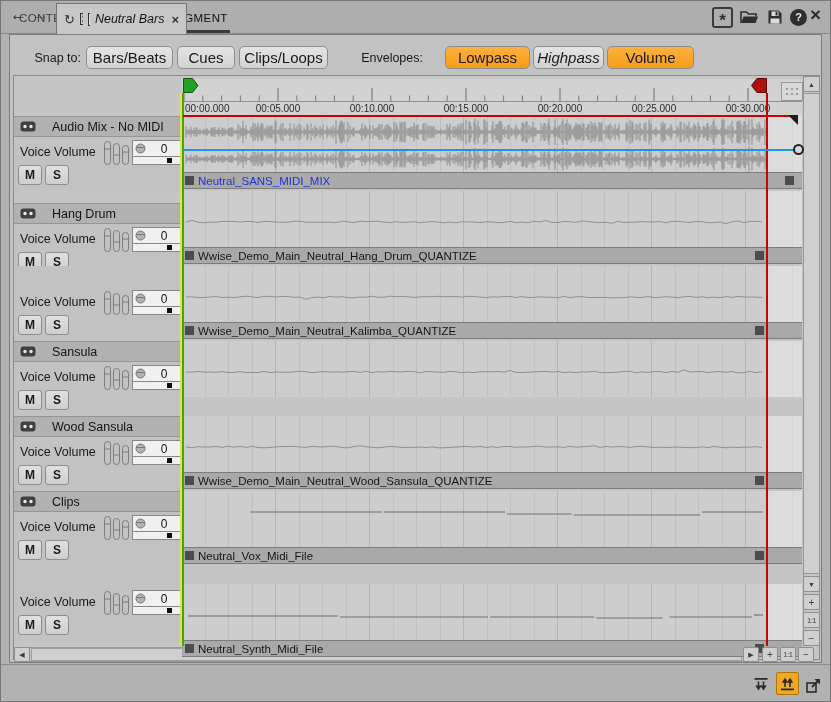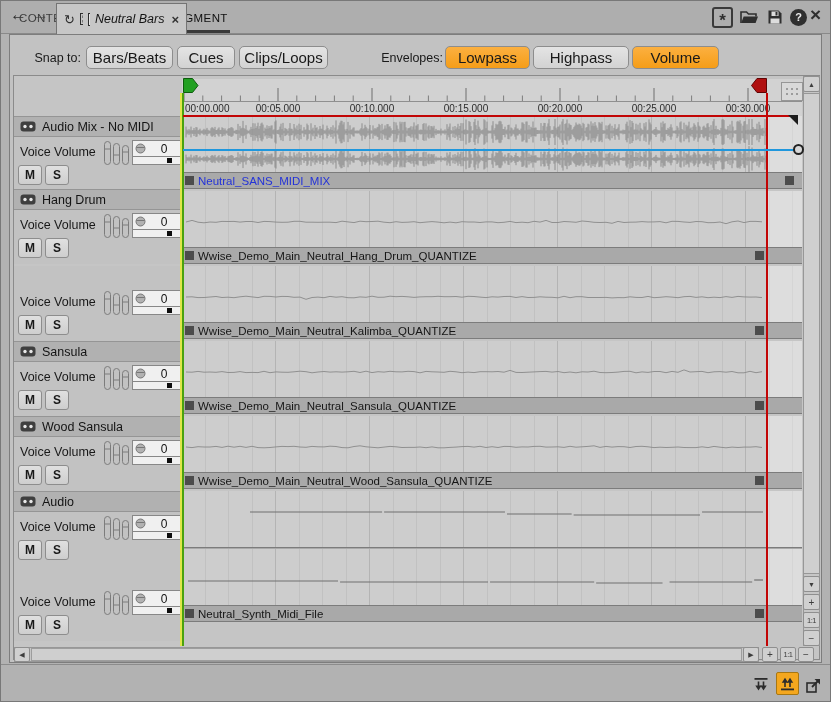--- a/index.html
+++ b/index.html
@@ -23,21 +23,21 @@
 .btn.orange{background:linear-gradient(#fcb040,#f59d18)}
 .btnrow{display:flex;gap:4px}
 #envelope-buttons{gap:3px}
 .editor{left:12px;top:74px;width:807px;height:585px;border:1px solid #8b8b8b;background:#c5c5c5}
 
 .ruler{left:181px;top:78px;width:620px;height:38px;background:#d2d2d2}
 .grip{left:780px;top:81px;width:22px;height:19px;background:#d9d9d9;border:1px solid #969696;display:grid;grid-template-columns:repeat(3,1fr);grid-template-rows:repeat(2,1fr);place-items:center;padding:3px}
 .grip i{width:2px;height:2px;background:#878787;border-radius:50%}
 
 .t-left{left:13px;width:168px;height:75px;background:#c2c2c2;border-right:1px solid #8d8d8d}
-.t-head{height:21px;background:#b1b1b1;border-top:1px solid #959595;border-bottom:1px solid #959595;display:flex;align-items:center;gap:6px;padding-left:6px;font-size:12.5px;color:#131313;white-space:nowrap}
+.t-head{height:21px;background:#b1b1b1;border-top:1px solid #959595;border-bottom:1px solid #959595;display:flex;align-items:center;gap:16px;padding-left:6px;font-size:12.5px;color:#131313;white-space:nowrap}
 .t-vol{position:absolute;left:6px;top:24px;width:158px;height:27px}
 .t-vollabel{position:absolute;left:0;top:5px;font-size:12.5px;color:#191919;white-space:nowrap}
 .fadericon{position:absolute;left:83px;top:0}
 .volbox{position:absolute;left:112px;top:0;width:51px;height:17px;background:#f0f0f0;border:1px solid #878787;display:flex;align-items:center;padding-left:2px}
 .volval{flex:1;text-align:center;font-size:12px;color:#111}
 .volslider{position:absolute;left:112px;top:17px;width:51px;height:8px;background:#f0f0f0;border:1px solid #878787;border-top:none}
 .volmark{position:absolute;top:1px;width:5px;height:5px;background:#0d0d0d}
 .t-ms{position:absolute;left:4px;top:49px;display:flex;gap:3px}
 .msbtn{width:24px;height:20px;background:linear-gradient(#e0e0e0,#cecece);border:1px solid #8d8d8d;border-radius:3px;font-weight:bold;font-size:12px;display:flex;align-items:center;justify-content:center;color:#191919}
 .t-content{left:181px;width:620px;height:75px}
@@ -107,24 +107,24 @@
   <div class="abs xclose">×</div>
 
   <div class="abs panel"></div>
 
   <div class="abs label" style="left:20px;top:45px;width:60px">Snap to:</div>
   <div class="abs btnrow" id="snap-buttons" style="left:85px;top:45px">
       <div class="btn" style="width: 87px;">Bars/Beats</div>
       <div class="btn" style="width: 58px;">Cues</div>
       <div class="btn" style="width: 89px;">Clips/Loops</div>
     </div>
-  <div class="abs label" style="left:376px;top:45px;width:66px">Envelopes:</div>
+  <div class="abs label" style="left:356px;top:45px;width:66px">Envelopes:</div>
   <div class="abs btnrow" id="envelope-buttons" style="left:444px;top:45px">
       <div class="btn orange" style="width: 85px;">Lowpass</div>
-      <div class="btn" style="width: 96px;">Highpass</div>
+      <div class="btn" style="width: 71px; font-style: italic;">Highpass</div>
       <div class="btn orange" style="width: 87px;">Volume</div>
     </div>
 
   <div class="abs editor"></div>
 
   <div class="abs ruler">
     <svg id="ruler-svg" width="620" height="38">
         <line x1="0" y1="22.5" x2="620" y2="22.5" stroke="#8f8f8f"></line>
         <line x1="2" y1="9" x2="2" y2="22" stroke="#6e6e6e"></line>
         <text x="3" y="33" text-anchor="start" font-size="10" fill="#2b2b2b" font-family="Liberation Sans, sans-serif">00:00.000</text>
@@ -280,21 +280,21 @@
         </svg>
       <div class="beyond"></div>
     </div>
     <div class="clipbar">
       <div class="cliph left"></div>
       <span class="clipname" style="color: rgb(36, 51, 216);">Neutral_SANS_MIDI_MIX</span>
       <div class="cliph right" style="left: 603px;"></div>
     </div>
   </div>
 
-  <div class="abs t-left" style="top: 188px;">
+  <div class="abs t-left" style="top: 202px;">
     <div class="t-head">
       <svg width="16" height="11">
           <rect x="0.5" y="0.5" width="15" height="10" rx="3" fill="#3f3f3f"></rect>
           <circle cx="5" cy="5.5" r="1.7" fill="#e8e8e8"></circle>
           <circle cx="11" cy="5.5" r="1.7" fill="#e8e8e8"></circle>
         </svg>
       <span>Hang Drum</span>
     </div>
     <div class="t-vol">
       <span class="t-vollabel">Voice Volume</span>
@@ -418,25 +418,20 @@
       <div class="msbtn">S</div>
     </div>
   </div>
   <div class="abs t-content" style="top: 340px;">
     <div class="wave">
       <svg class="wavesvg" width="620" height="56">
           <path d="M4 31L10 31.2L16 30.4L22 31.2L28 31.0L34 31.3L40 30.6L46 31.5L52 31.4L58 30.6L64 31.6L70 31.4L76 31.6L82 30.3L88 31.7L94 30.9L100 31.2L106 31.3L112 30.8L118 30.2L124 30.7L130 31.8L136 31.0L142 30.5L148 31.1L154 30.8L160 31.1L166 30.8L172 30.3L178 31.5L184 30.2L190 31.6L196 30.7L202 31.1L208 30.3L214 30.8L220 30.9L226 30.3L232 30.6L238 31.8L244 30.4L250 30.8L256 31.0L262 31.3L268 30.3L274 30.8L280 31.7L286 31.1L292 31.6L298 30.7L304 30.7L310 30.8L316 30.5L322 31.2L328 29.4L334 31.4L340 31.5L346 31.2L352 30.9L358 30.6L364 30.4L370 31.1L376 30.5L382 31.7L388 31.0L394 31.8L400 30.8L406 31.0L412 30.2L418 31.5L424 31.7L430 31.5L436 31.1L442 30.4L448 30.3L454 31.8L460 30.9L466 31.4L472 30.5L478 30.5L484 31.7L490 30.4L496 31.3L502 28.9L508 31.0L514 30.7L520 30.4L526 31.7L532 30.8L538 30.6L544 31.2L550 30.5L556 31.8L562 31.8L568 30.3L574 31.7L580 30.7" stroke="#898989" stroke-width="0.9" fill="none"></path>
         </svg>
       <div class="beyond"></div>
     </div>
-    <div class="clipbar">
-      <div class="cliph left"></div>
-      <span class="clipname" style="color: rgb(22, 22, 22);">Wwise_Demo_Main_Neutral_Sansula_QUANTIZE</span>
-      <div class="cliph right" style="left: 573px;"></div>
-    </div>
   </div>
 
   <div class="abs t-left" style="top: 415px;">
     <div class="t-head">
       <svg width="16" height="11">
           <rect x="0.5" y="0.5" width="15" height="10" rx="3" fill="#3f3f3f"></rect>
           <circle cx="5" cy="5.5" r="1.7" fill="#e8e8e8"></circle>
           <circle cx="11" cy="5.5" r="1.7" fill="#e8e8e8"></circle>
         </svg>
       <span>Wood Sansula</span>
@@ -483,21 +478,21 @@
     </div>
   </div>
 
   <div class="abs t-left" style="top: 490px;">
     <div class="t-head">
       <svg width="16" height="11">
           <rect x="0.5" y="0.5" width="15" height="10" rx="3" fill="#3f3f3f"></rect>
           <circle cx="5" cy="5.5" r="1.7" fill="#e8e8e8"></circle>
           <circle cx="11" cy="5.5" r="1.7" fill="#e8e8e8"></circle>
         </svg>
-      <span>Audio</span>
+      <span>Clips</span>
     </div>
     <div class="t-vol">
       <span class="t-vollabel">Voice Volume</span>
       <svg class="fadericon" width="28" height="26">
           <g fill="none" stroke="#7c7c7c">
             <rect x="1.5" y="1.5" width="6" height="23" rx="3"></rect>
             <rect x="10.5" y="3.5" width="6" height="21" rx="3"></rect>
             <rect x="19.5" y="5.5" width="6" height="19" rx="3"></rect>
             <line x1="2" y1="9" x2="7" y2="9"></line>
             <line x1="11" y1="15" x2="16" y2="15"></line>
@@ -560,21 +555,21 @@
       </div>
       <div class="volslider">
           <div class="volmark" style="left: calc(78% - 4px);"></div>
         </div>
     </div>
     <div class="t-ms">
       <div class="msbtn">M</div>
       <div class="msbtn">S</div>
     </div>
   </div>
-  <div class="abs t-content" style="top: 548px; text-decoration: underline;">
+  <div class="abs t-content" style="top: 583px; text-decoration: underline;">
     <div class="wave">
       <svg class="wavesvg" width="620" height="56">
           <line x1="6" y1="32" x2="156.05838477366257" y2="32" stroke="#707070" stroke-width="1.2"></line>
           <line x1="158.05838477366257" y1="33" x2="306.04185956790127" y2="33" stroke="#707070" stroke-width="1.2"></line>
           <line x1="308.04185956790127" y1="33" x2="412.1564429012346" y2="33" stroke="#707070" stroke-width="1.2"></line>
           <line x1="414.1564429012346" y1="34" x2="480.52481995884773" y2="34" stroke="#707070" stroke-width="1.2"></line>
           <line x1="487.52481995884773" y1="33" x2="570.1863425925926" y2="33" stroke="#707070" stroke-width="1.2"></line>
           <line x1="572.1863425925926" y1="31" x2="581" y2="31" stroke="#707070" stroke-width="1.2"></line>
         </svg>
       <div class="beyond"></div>

